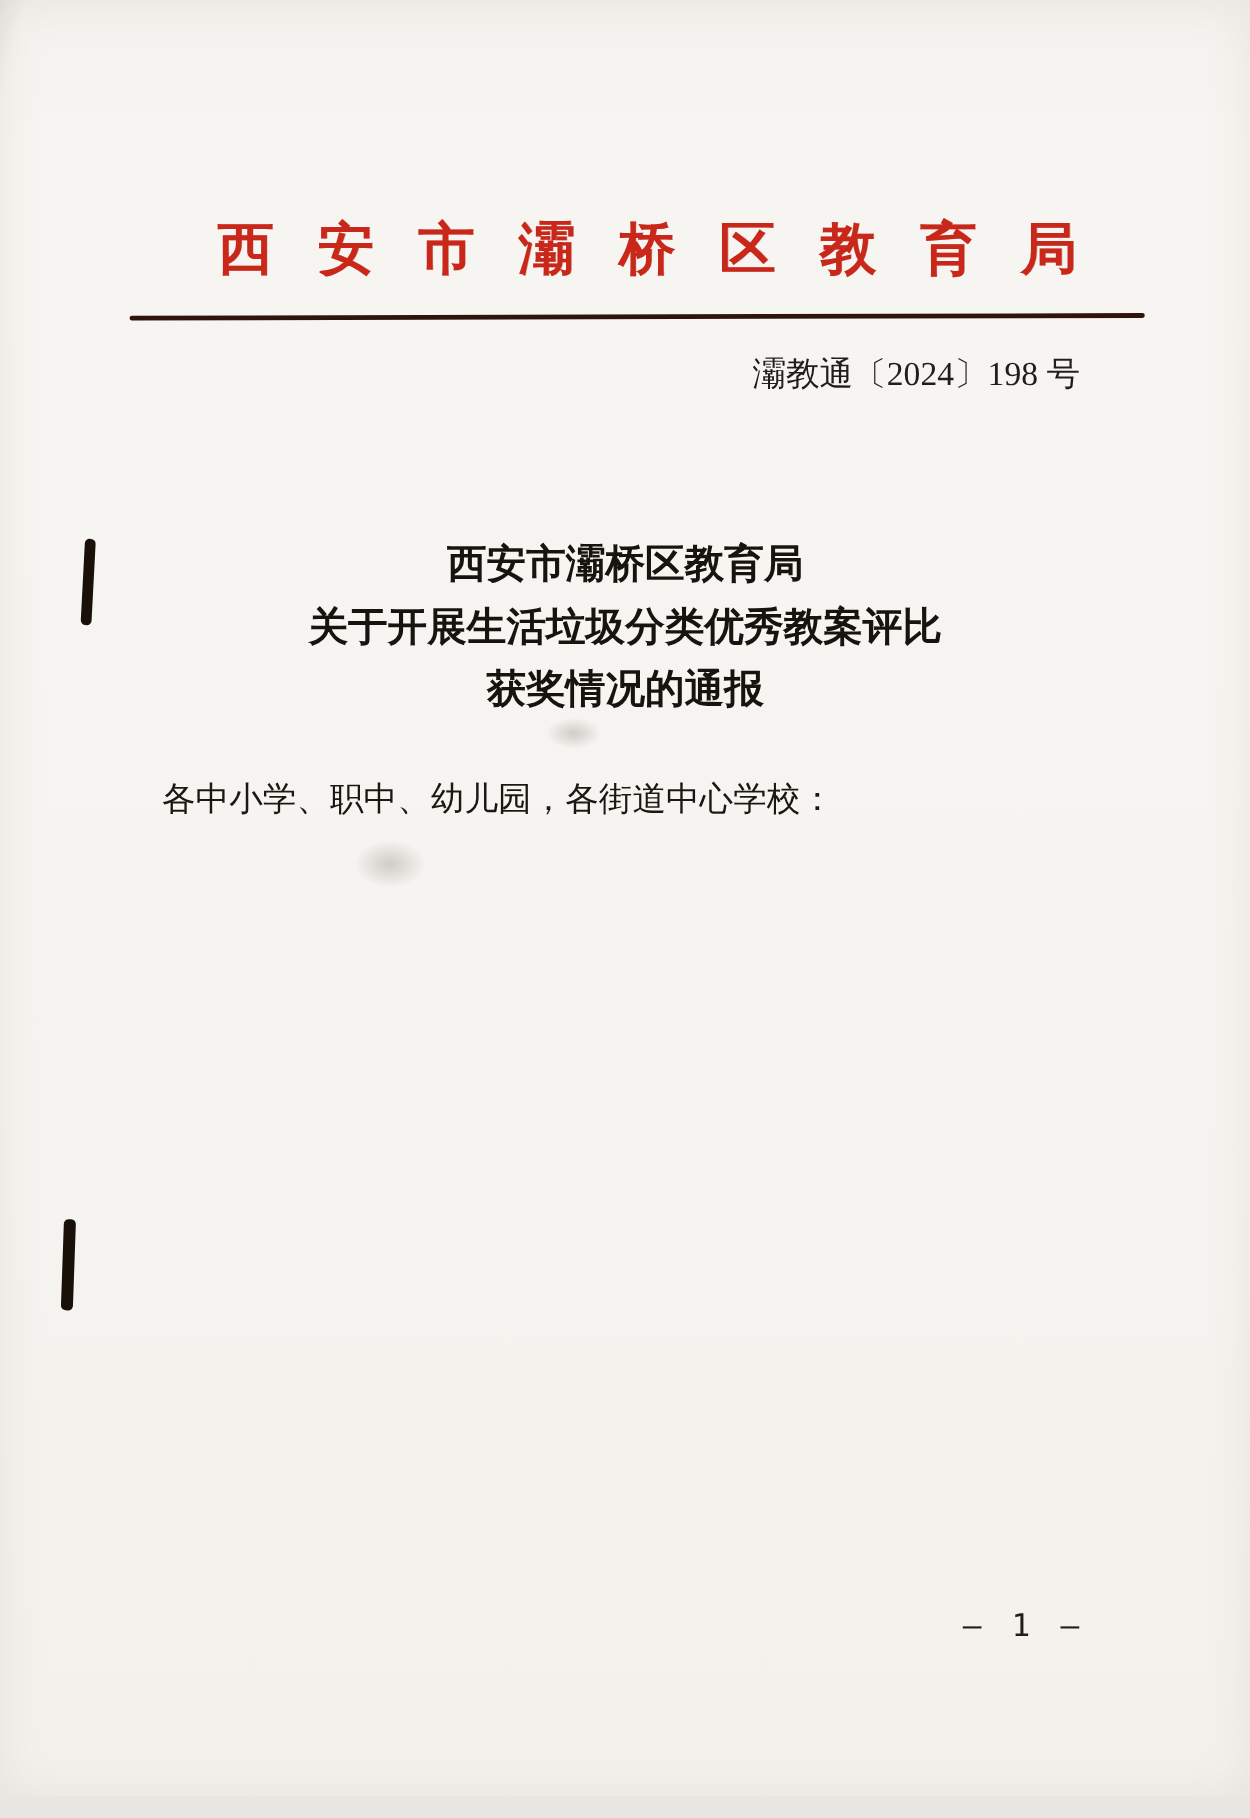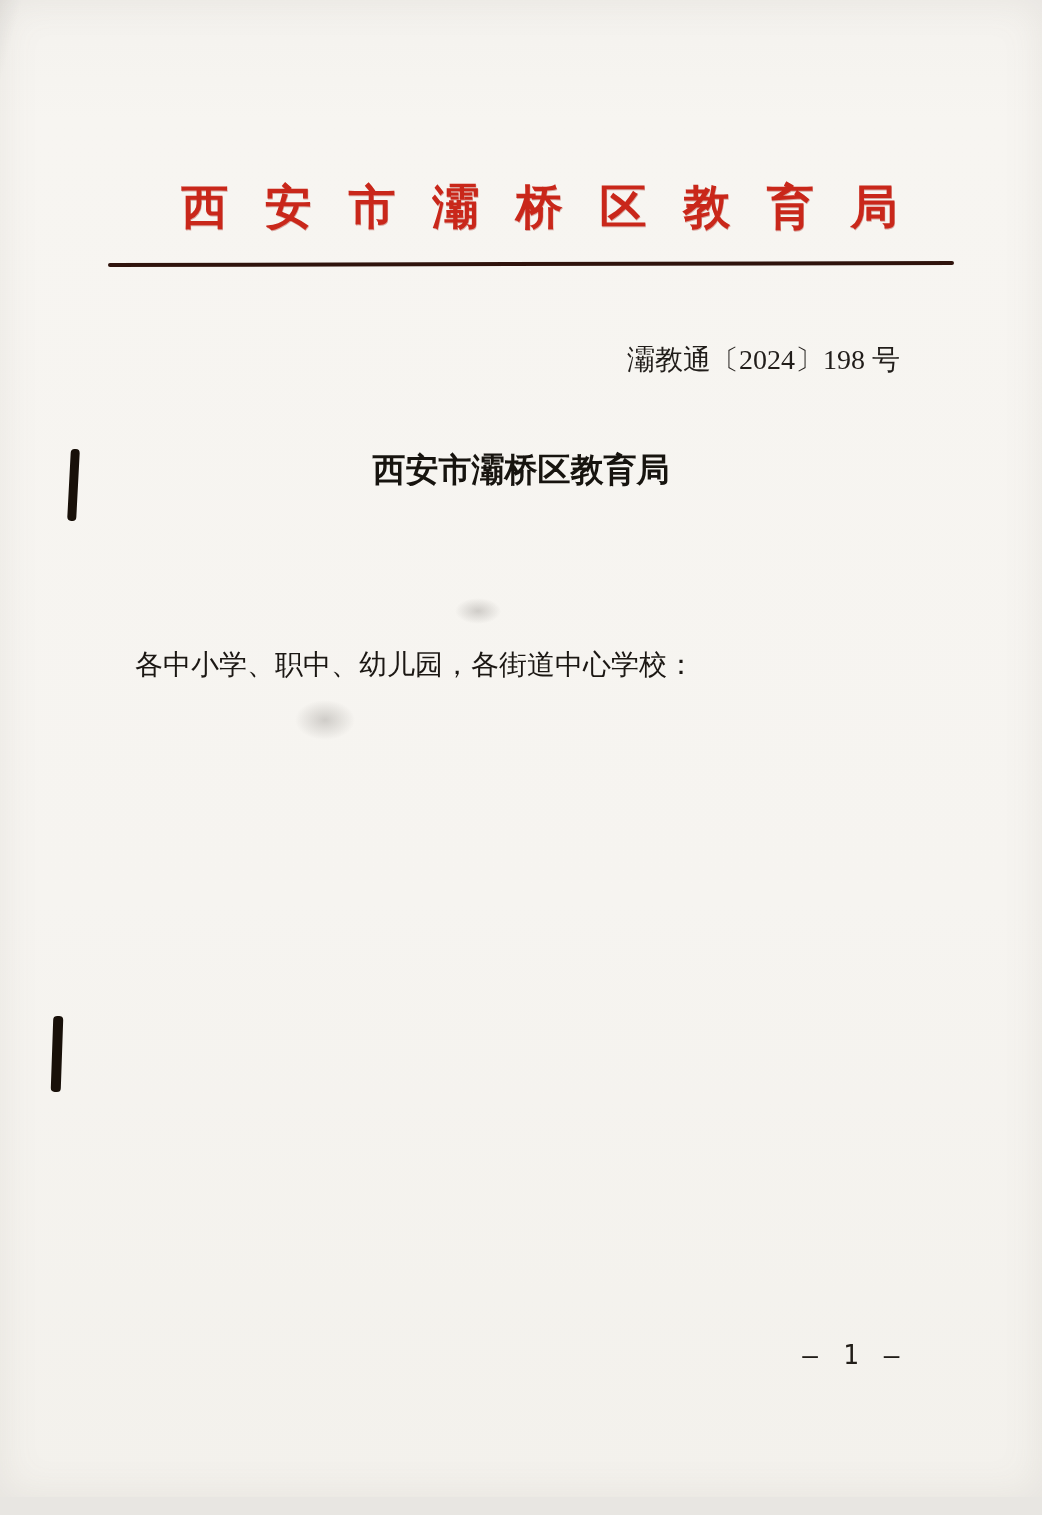--- a/index.html
+++ b/index.html
@@ -50,21 +50,20 @@
     position: absolute;
     top: 293px;
     left: 0;
     width: 100%;
     text-align: right;
     padding-right: 142px;
     box-sizing: border-box;
     font-size: 28px;
     color: #211d1a;
     font-family: "Liberation Serif", "DejaVu Serif", serif;
-    margin-top: 48px;
   }
 
   
   .doc-title {
     position: absolute;
     top: 444px;
     left: 0;
     width: 100%;
     text-align: center;
     font-weight: bold;
@@ -77,21 +76,21 @@
   
   .body-text {
     position: absolute;
     top: 640px;
     left: 135px;
     width: 797px;
     font-size: 28px;
     line-height: 54px;
     color: #1b1713;
     text-align: justify;
-    font-family: Liberation Mono, monospace;
+    font-family: Liberation Serif, serif;
   }
   .body-text p {
     margin: 0;
   }
   .body-text p.indent {
     text-indent: 2em;
   }
 
   
   .page-footer {
@@ -141,20 +140,22 @@
   <div class="scan-smudge s2"></div>
 
   <div class="agency-head">西安市灞桥区教育局</div>
 
   <div class="head-rule"></div>
 
   <div class="doc-number">灞教通〔2024〕198 号</div>
 
   <div class="doc-title">
     <div>西安市灞桥区教育局</div>
+    <div>关于开展生活垃圾分类优秀教案评比</div>
+    <div>获奖情况的通报</div>
   </div>
 
   <div class="body-text">
     <p>各中小学、职中、幼儿园，各街道中心学校：</p>
   </div>
 
   <div class="page-footer">— 1 —</div>
 
 </div>
 

